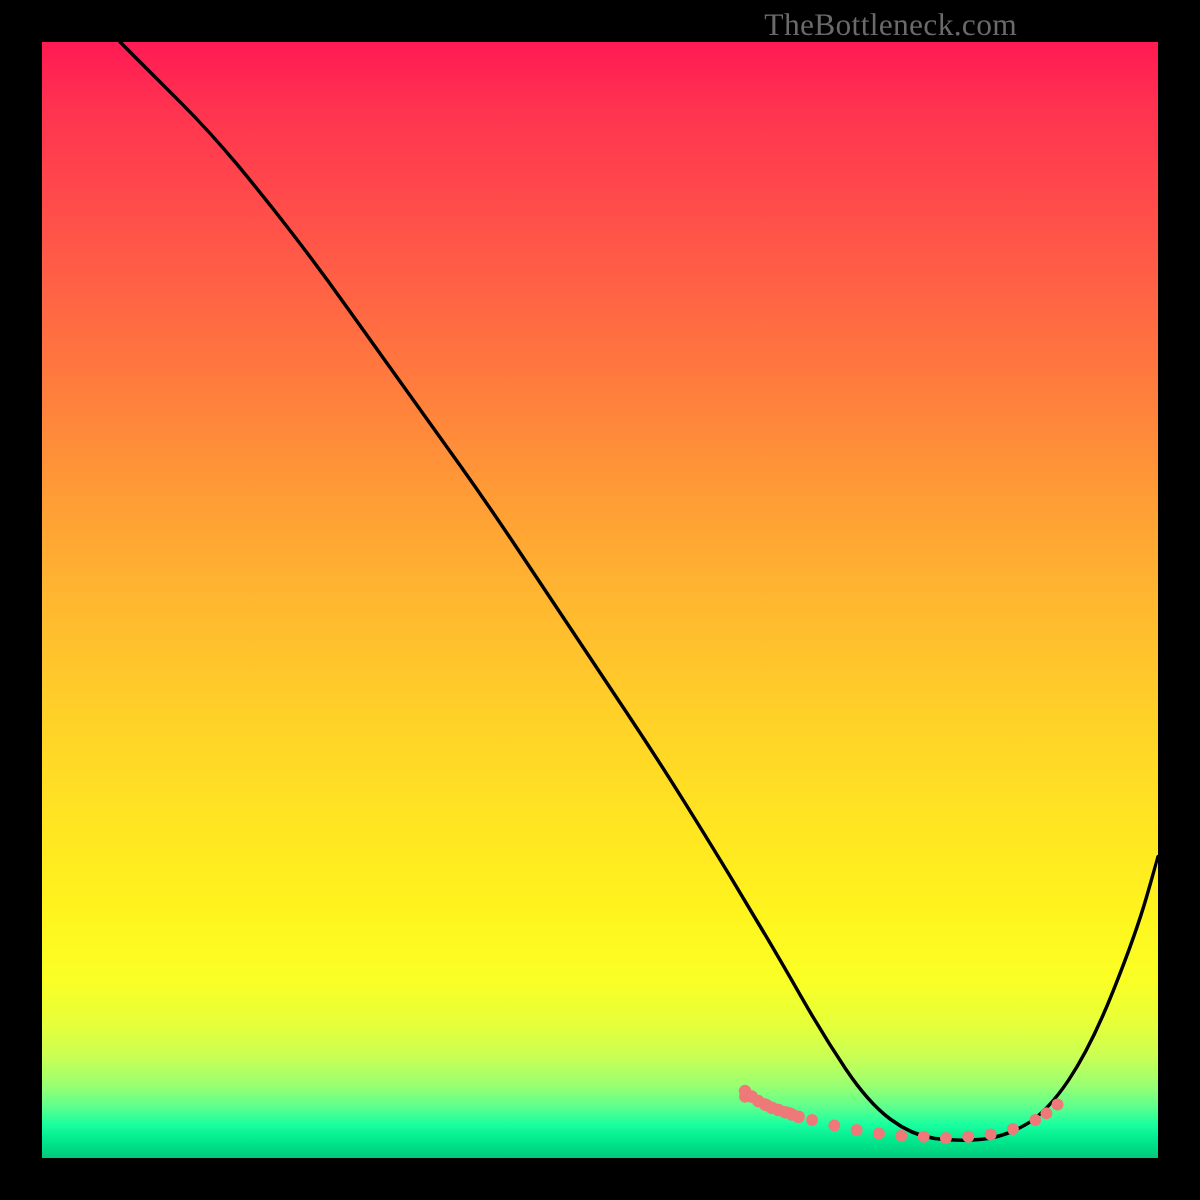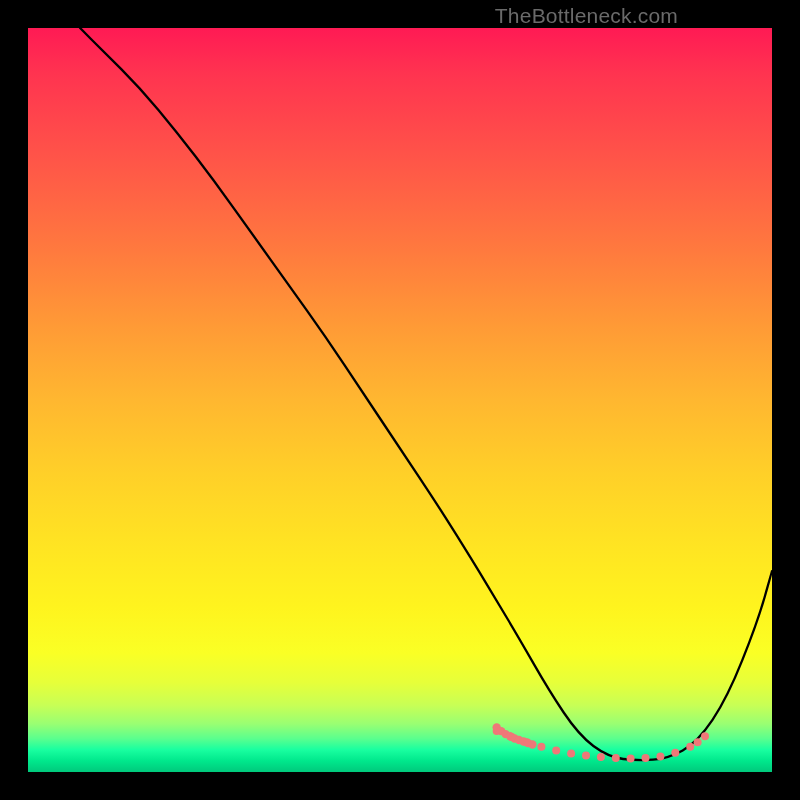--- a/index.html
+++ b/index.html
@@ -8,20 +8,21 @@
     width: 800px;
     height: 800px;
     background: #000;
     font-family: Arial, Helvetica, sans-serif;
     overflow: hidden;
   }
   .stage {
     position: relative;
     width: 708px;
     height: 800px;
+    font-family: Liberation Serif, serif;
   }
   .plot {
     position: absolute;
     left: 28px;
     top: 28px;
     width: 744px;
     height: 744px;
   }
   .gradient {
     position: absolute;

